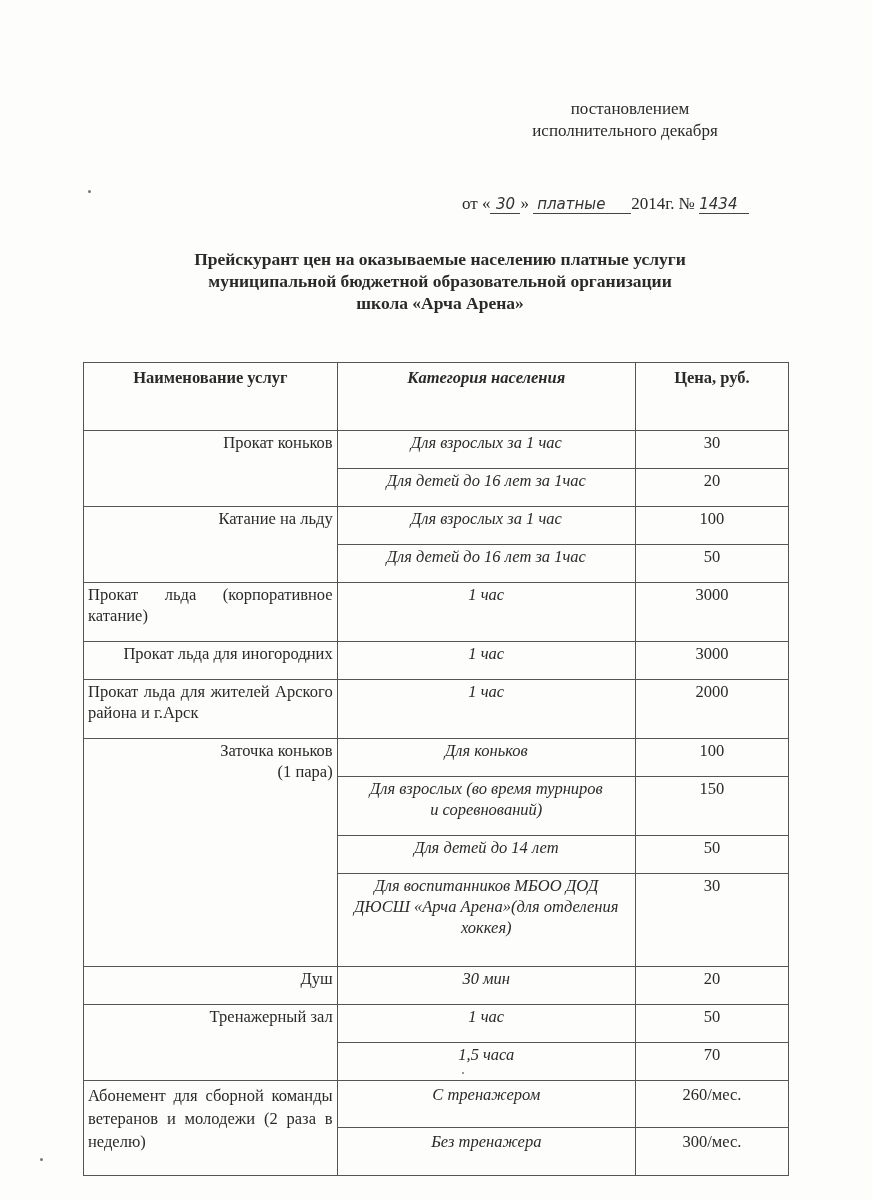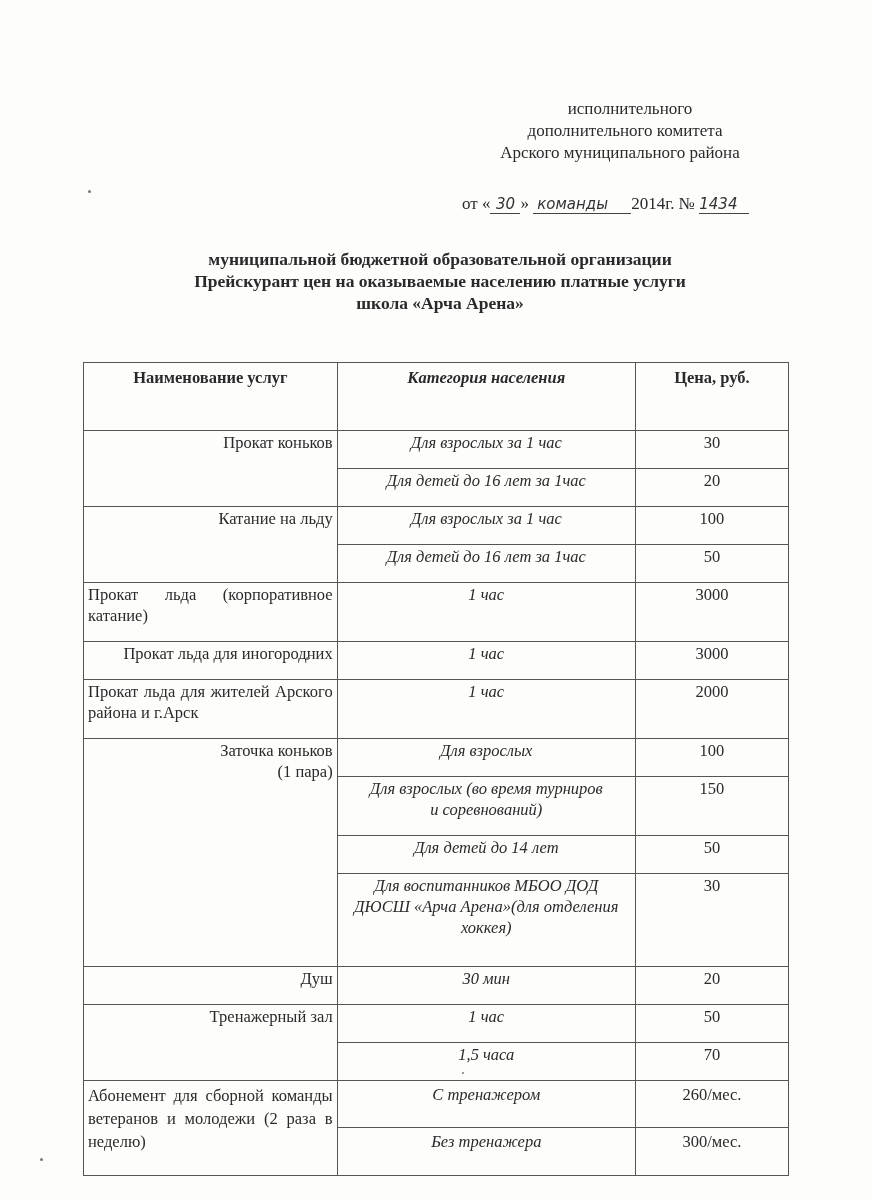--- a/index.html
+++ b/index.html
@@ -28,33 +28,32 @@
   .c1 { width:263px; text-align:right; }
   .c1.just { text-align:justify; text-align-last:left; }
   .c2 { width:256px; text-align:center;font-style:italic; }
   .c3 { width:158px; text-align:center; }
   .dot { position:absolute; width:3px; height:3px; background:#777; border-radius:50%; }
 </style>
 </head>
 <body>
 
 <div class="approval">
-  <div class="line l1">исполнительного</div>
-  <div class="line l2">дополнительного комитета</div>
-  <div class="line l3">Арского муниципального района</div>
+  <div class="line l1">постановлением</div>
+  <div class="line l2">исполнительного декабря</div>
 </div>
 <div class="dateline">
   <span>от «</span><span class="hand day">30</span><span>»</span>
-  <span class="hand month">команды</span><span>2014г. №</span>
+  <span class="hand month">платные</span><span>2014г. №</span>
   <span class="hand num">1434</span>
 </div>
 
 <div class="heading">
+  <div>Прейскурант цен на оказываемые населению платные услуги</div>
   <div>муниципальной бюджетной образовательной организации</div>
-  <div>Прейскурант цен на оказываемые населению платные услуги</div>
   <div>школа «Арча Арена»</div>
 </div>
 
 <table class="price">
   <tbody>
       <tr>
     <th class="c1" style="text-align:center">Наименование услуг</th>
     <th class="c2">Категория населения</th>
     <th class="c3">Цена, руб.</th>
   </tr>
@@ -95,21 +94,21 @@
     <td class="c1 just">Прокат льда для жителей Арского района и г.Арск</td>
     <td class="c2">1 час</td>
     <td class="c3">2000</td>
   </tr>
 
   <tr style="height:24px">
     <td class="c1" rowspan="4">
           <div>Заточка коньков</div>
           <div>(1 пара)</div>
         </td>
-    <td class="c2">Для взрослых</td>
+    <td class="c2">Для коньков</td>
     <td class="c3">100</td>
   </tr>
   <tr style="height:48px">
     <td class="c2" style="padding-left:30px;padding-right:30px">Для взрослых (во время турниров и соревнований)</td>
     <td class="c3">150</td>
   </tr>
   <tr style="height:23px">
     <td class="c2">Для детей до 14 лет</td>
     <td class="c3">50</td>
   </tr>

